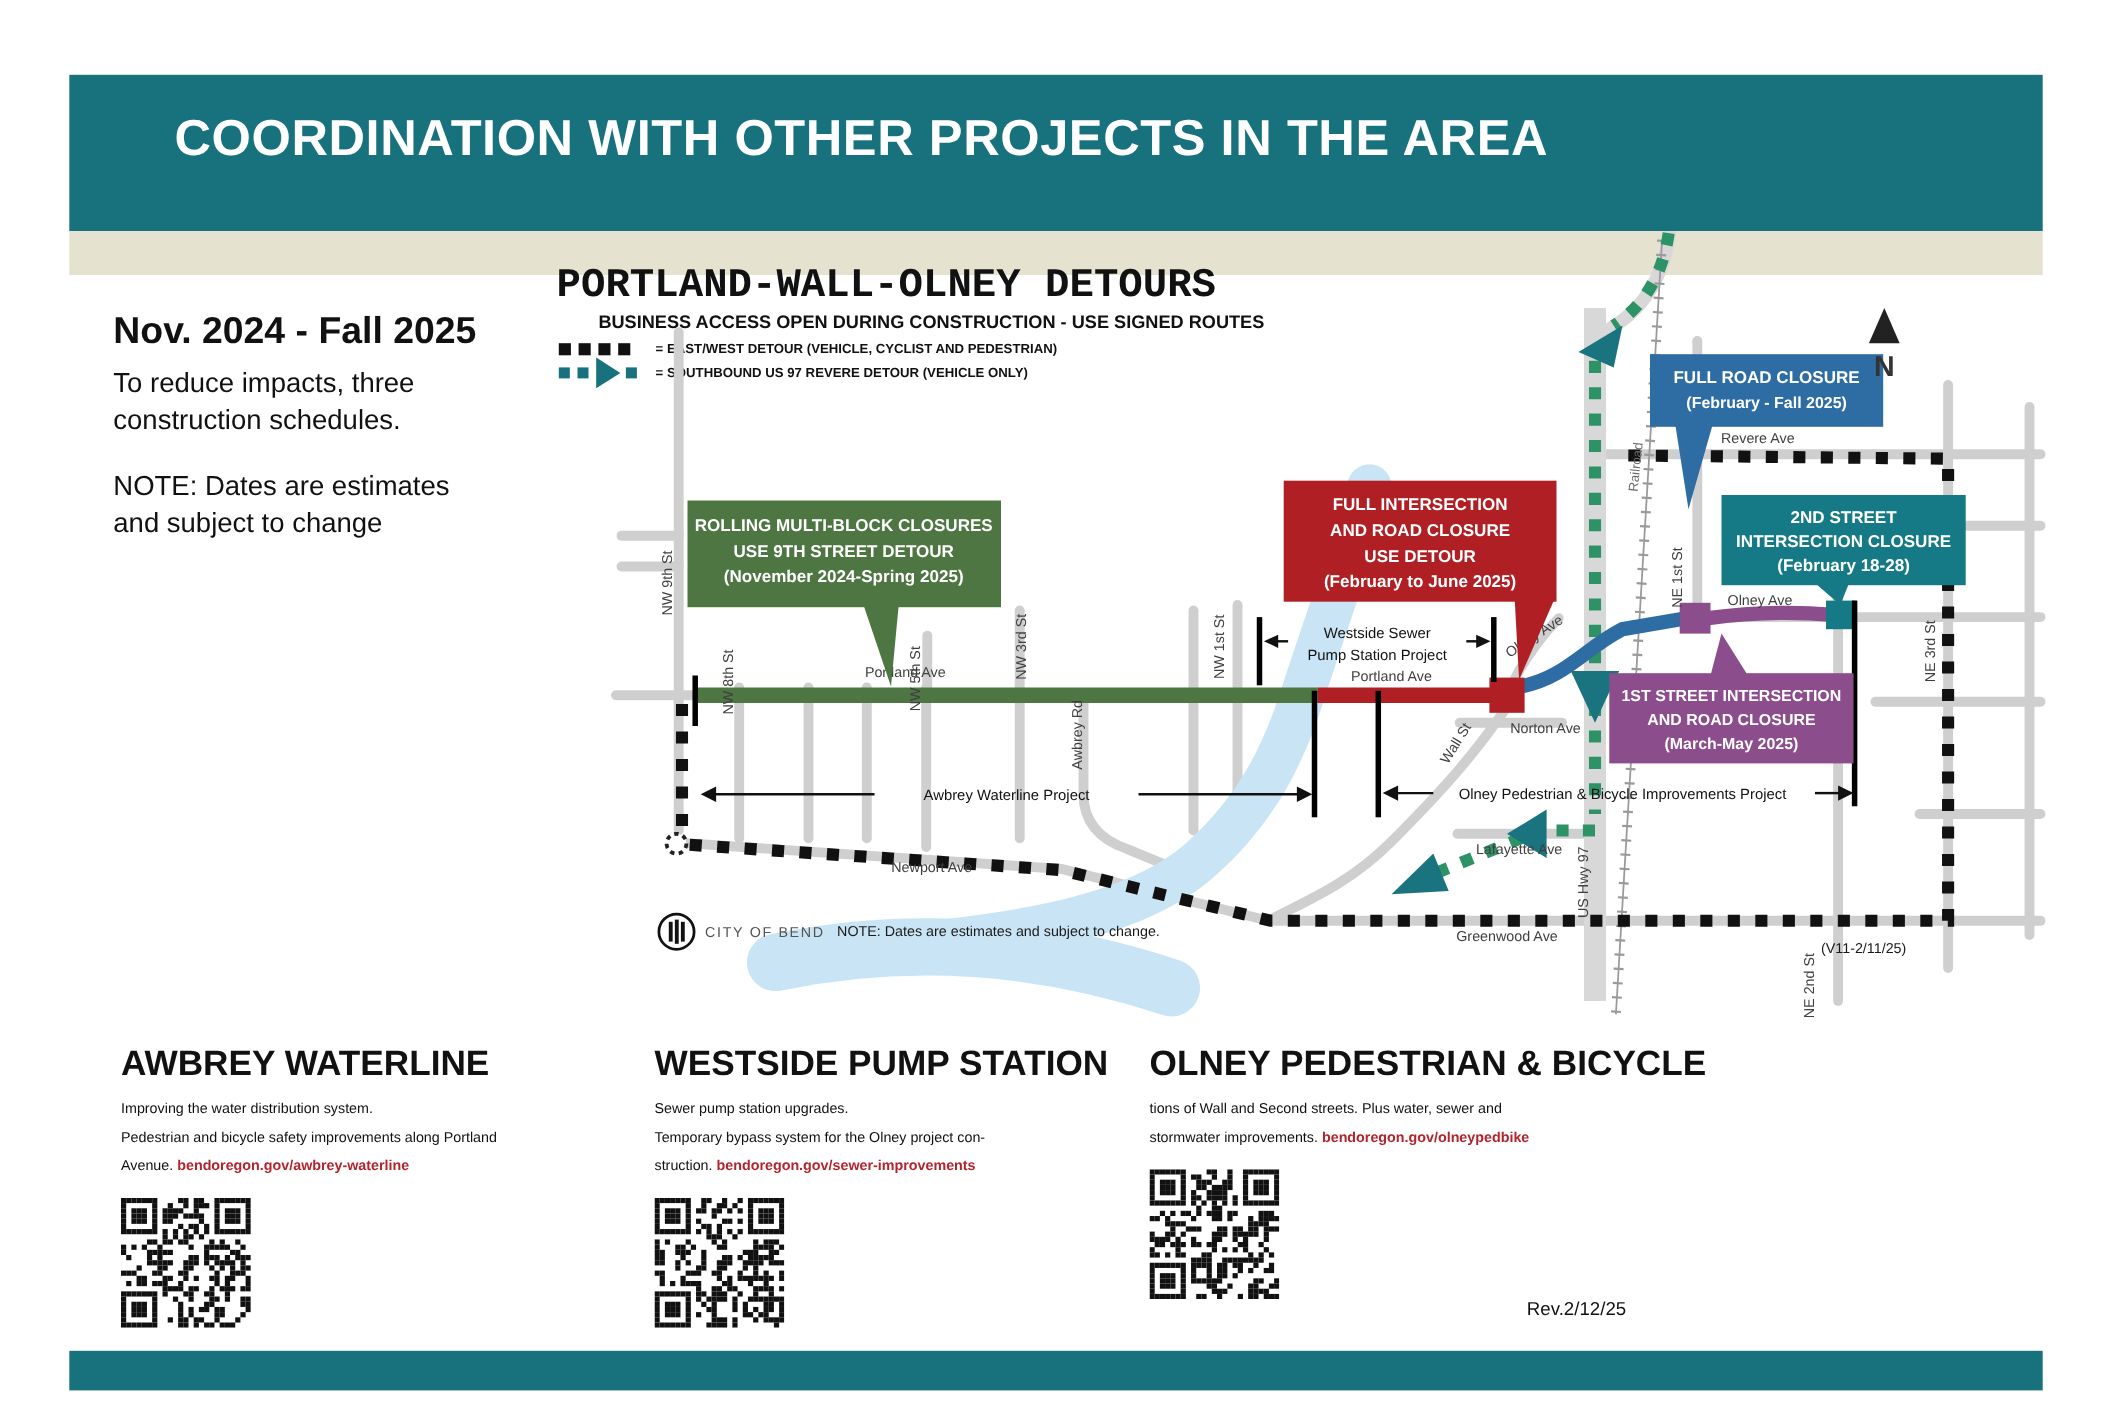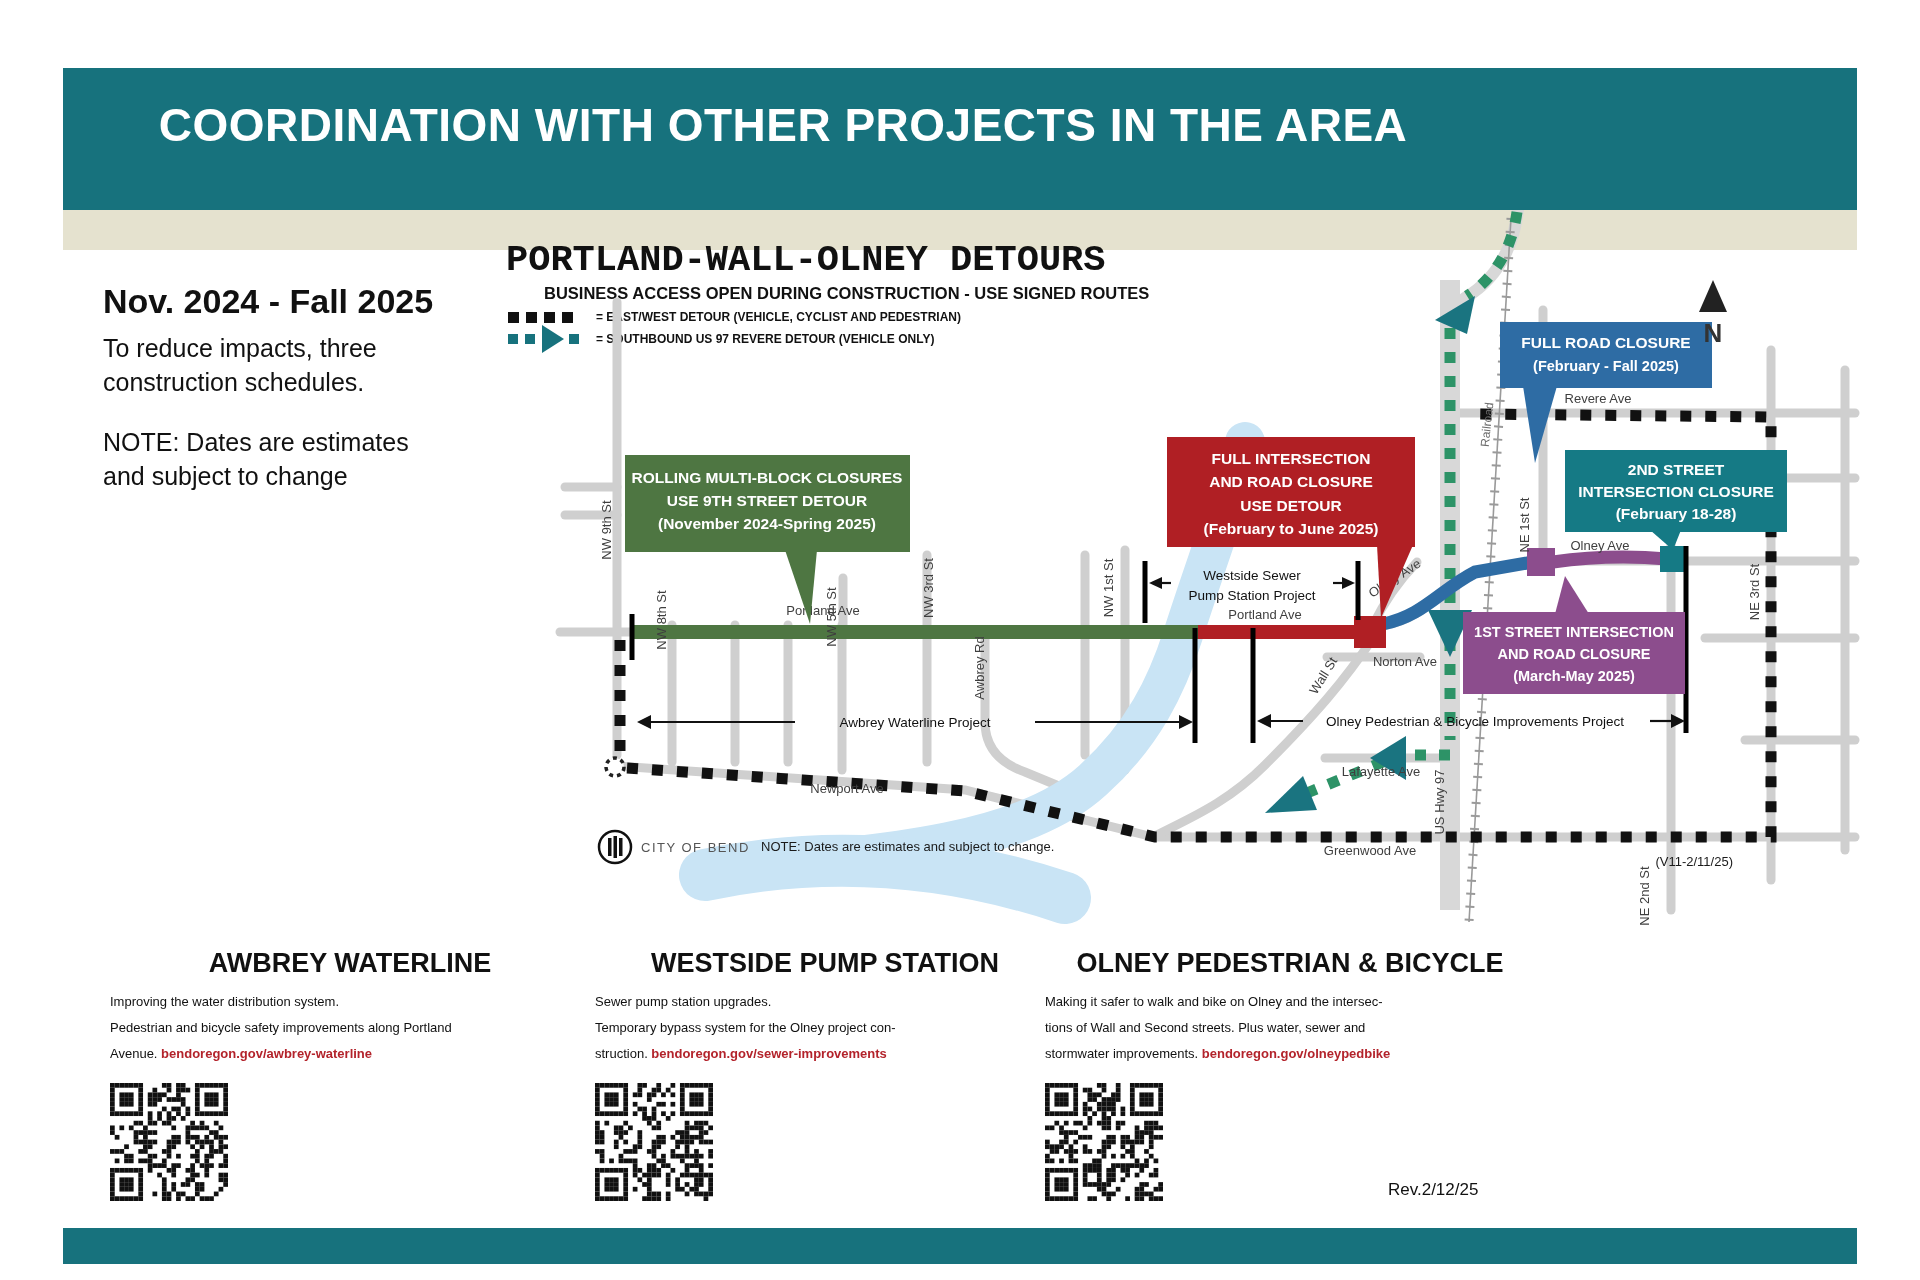--- a/index.html
+++ b/index.html
@@ -36,21 +36,21 @@
   .stg{fill:#6b6b6b;font-size:12px;text-anchor:middle;}
   .cal{fill:#fff;font-weight:bold;font-size:15.5px;text-anchor:middle;}
   .calp{fill:#fff;font-weight:bold;font-size:14.5px;text-anchor:middle;}
   .spanl{fill:#111;font-size:13.5px;text-anchor:middle;}
   .mapnote{fill:#1a1a1a;font-size:13px;}
   .ver{fill:#1a1a1a;font-size:13px;text-anchor:end;}
   .logo-t{fill:#555;font-size:13px;letter-spacing:1.5px;}
   .north{fill:#333;font-size:26px;font-weight:bold;text-anchor:middle;}
   
   .project{top:948px;}
-  .project h2{margin:0 0 10px 0;font-size:27px;font-weight:bold;white-space:nowrap;text-align:center;}
+  .project h2{margin:0 0 10px 0;font-size:32px;font-weight:bold;white-space:nowrap;}
   .project .pline{font-size:13px;line-height:26px;white-space:nowrap;}
   .project .plink{font-weight:bold;color:#b3232b;margin-top:20px;}
   .qr{margin-top:16px;width:118px;height:118px;}
   .rev{left:1388px;top:1180px;font-size:17px;}
 </style>
 </head>
 <body>
 
 <div class="abs band-header"></div>
 <div class="abs header-title">COORDINATION WITH OTHER PROJECTS IN THE AREA</div>
@@ -873,21 +873,20 @@
         <rect x="11" y="24" width="1" height="1" fill="#111"></rect>
         <rect x="12" y="24" width="1" height="1" fill="#111"></rect>
         <rect x="13" y="24" width="1" height="1" fill="#111"></rect>
         <rect x="15" y="24" width="1" height="1" fill="#111"></rect>
         <rect x="23" y="24" width="1" height="1" fill="#111"></rect>
       </svg></div>
 </div>
 
 <div class="abs project" style="left:1045px;width:490px;">
   <h2>OLNEY PEDESTRIAN &amp; BICYCLE</h2>
-  <div class="pline">Making it safer to walk and bike on Olney and the intersec-</div>
   <div class="pline">tions of Wall and Second streets. Plus water, sewer and</div>
   <div class="pline"><span>stormwater improvements. </span><span class="plink">bendoregon.gov/olneypedbike</span></div>
   <div class="qr"><svg width="118" height="118" viewBox="0 0 25 25" xmlns="http://www.w3.org/2000/svg">
         <rect width="25" height="25" fill="#fff"></rect>
         <rect x="0" y="0" width="1" height="1" fill="#111"></rect>
         <rect x="1" y="0" width="1" height="1" fill="#111"></rect>
         <rect x="2" y="0" width="1" height="1" fill="#111"></rect>
         <rect x="3" y="0" width="1" height="1" fill="#111"></rect>
         <rect x="4" y="0" width="1" height="1" fill="#111"></rect>
         <rect x="5" y="0" width="1" height="1" fill="#111"></rect>

